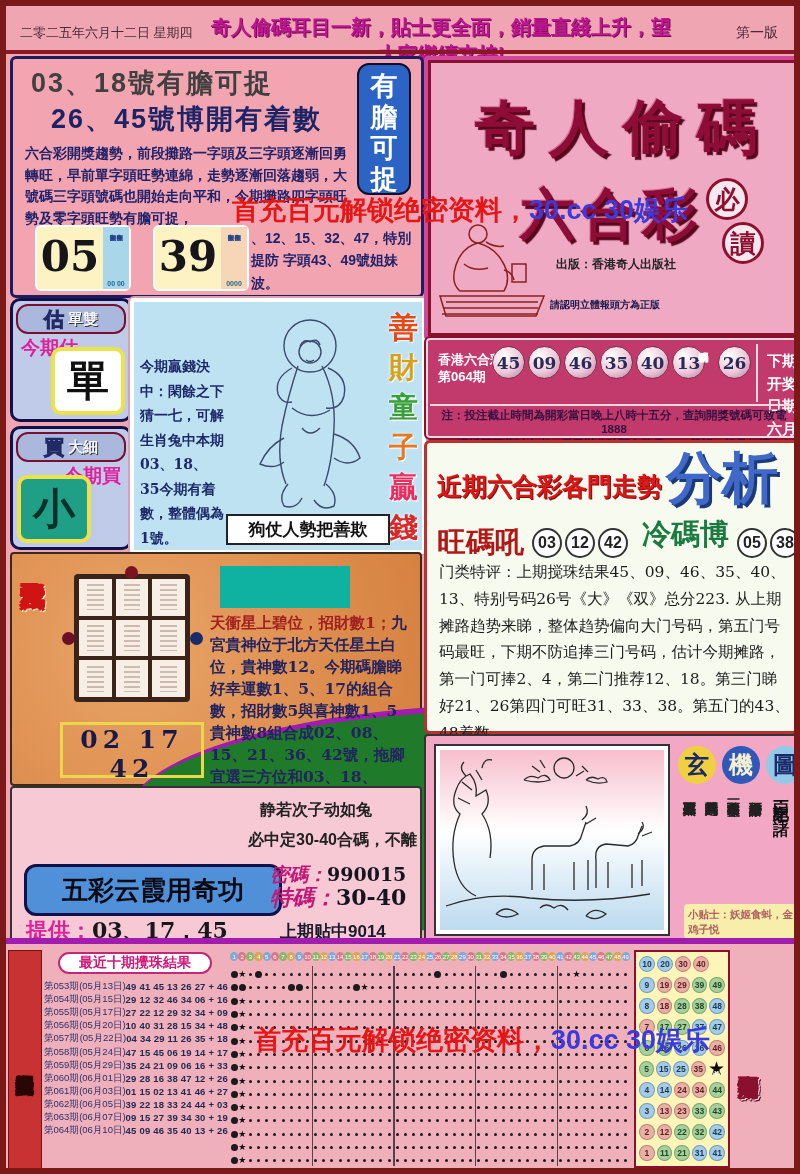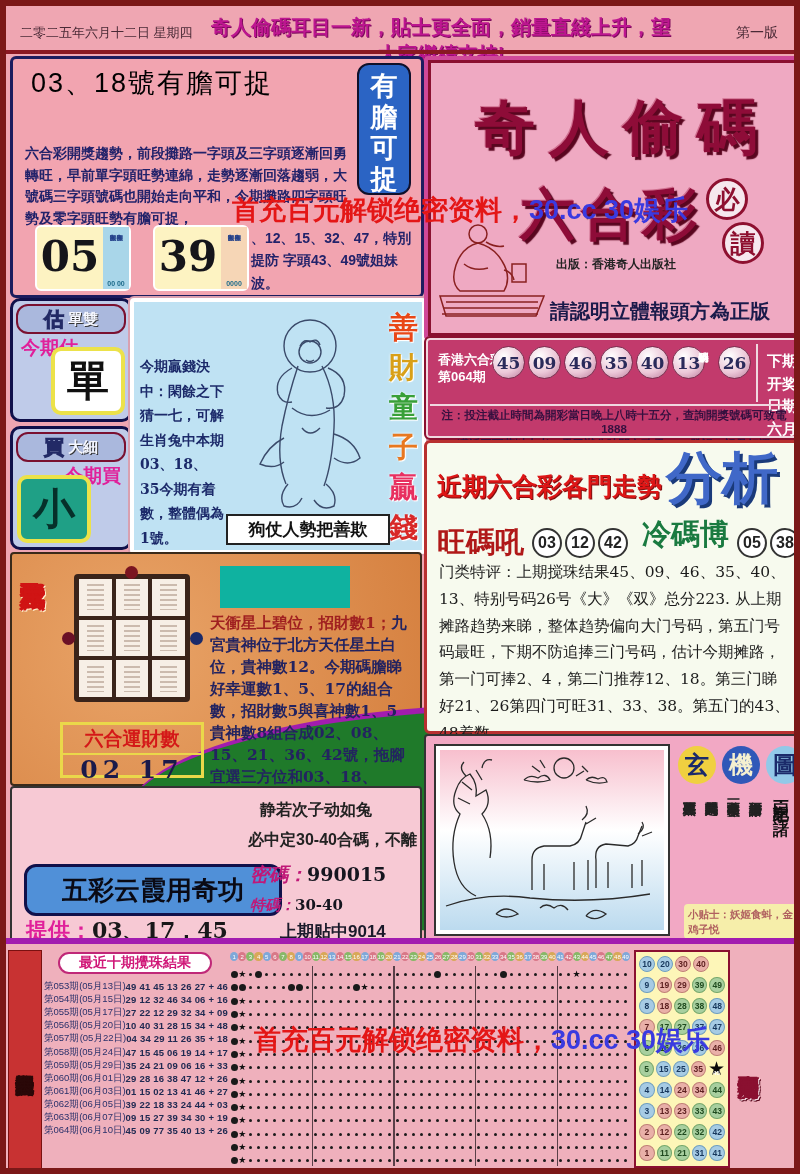--- a/index.html
+++ b/index.html
@@ -15,21 +15,21 @@
     color:#bd1690;text-shadow:1px 1px 0 #7a0a5a;}
   .hdr-edition{right:16px;top:18px;font-size:14px;color:#4a2a36;}
   .hdr-line{left:0;top:44px;width:788px;height:4px;background:#8a1822;}
 
   
   .wm{font-size:27px;font-weight:bold;white-space:nowrap;z-index:50;letter-spacing:0px;}
   .wm-red{color:#e41616;}.wm-blue{color:#3a3ae0;}
 
   
   .boxA{left:4px;top:50px;width:408px;height:236px;background:#f2a4b0;border:3px solid #1c1c5e;border-radius:6px;}
-  .boxA-t1{left:18px;top:6px;font-size:27px;font-weight:normal;color:#000000;letter-spacing:2px;}
+  .boxA-t1{left:18px;top:6px;font-size:27px;font-weight:bold;color:#404040;letter-spacing:2px;}
   .boxA-t2{left:38px;top:42px;font-size:27px;font-weight:bold;color:#1c2466;letter-spacing:2px;}
   .bluetag{left:344px;top:4px;width:54px;height:132px;background:#2b64c4;border:2px solid #10102a;border-radius:12px;
     color:#fff;font-size:27px;font-weight:bold;text-align:center;line-height:1.15;padding-top:6px;box-sizing:border-box;}
   .boxA-para{left:12px;top:84px;width:330px;font-size:14px;font-weight:bold;color:#22226a;line-height:1.55;}
   .boxA-para2{left:238px;top:168px;width:164px;font-size:14px;font-weight:bold;color:#22226a;line-height:1.6;}
   .chip{top:166px;width:92px;height:62px;background:#fdf3c2;border:2px solid #fff;border-radius:6px;display:flex;}
   .chip-num{flex:1;font-family:"DejaVu Serif",serif;font-size:42px;font-weight:bold;color:#15151a;text-align:center;line-height:60px;}
   .chip-side{width:26px;display:flex;flex-direction:column;align-items:center;justify-content:space-between;padding:2px 0;box-sizing:border-box;}
   .chip-side .lbls{display:flex;}
   .chip-lbl{font-size:6.5px;line-height:1.05;color:#23418a;writing-mode:vertical-rl;text-orientation:upright;}
@@ -86,37 +86,37 @@
     box-shadow:3px 3px 0 #15246a;display:flex;align-items:center;justify-content:center;
     font-size:29px;font-weight:bold;color:#e8f048;text-shadow:1px 1px 0 #1a6a2a;}
   .slogan{left:12px;top:76px;width:252px;height:46px;background:#5090d8;border:3px solid #10104a;border-radius:12px;
     display:flex;align-items:center;justify-content:center;font-size:26px;font-weight:bold;color:#0a0a14;}
   .provide{left:14px;top:128px;font-size:22px;font-weight:bold;}
   .provide .lab{color:#e0209a;}
   .provide .val{color:#18181a;font-family:"DejaVu Serif",serif;}
   .boxE-r1{left:248px;top:12px;font-size:16px;font-weight:bold;color:#222;}
   .boxE-r2{left:236px;top:42px;font-size:16px;font-weight:bold;color:#222;}
   .boxE-code{left:238px;top:74px;font-size:19px;font-weight:bold;}
-  .boxE-spec{left:238px;top:108px;font-size:15px;font-weight:bold;}
-  .lab-mag{color:#c01878;font-style:italic;font-family:"DejaVu Serif",serif;}
+  .boxE-spec{left:238px;top:95px;font-size:22px;font-weight:bold;}
+  .lab-mag{color:#c01878;font-style:italic;font-family:"DejaVu Serif",serif;margin-left:20px;}
   .val-dark{color:#15151f;font-family:"DejaVu Serif",serif;}
   .boxE-last{left:268px;top:132px;font-size:17px;font-weight:bold;color:#1a1a2a;}
 
   
   .boxR1{left:418px;top:50px;width:376px;height:276px;background:#efa9c2;border:4px solid #d04898;border-radius:4px;
     box-shadow:inset 0 0 0 3px #8a1030;}
   .mh-row1{left:0;top:28px;width:100%;text-align:center;font-size:60px;font-weight:bold;color:#8e0c38;
     letter-spacing:14px;text-indent:14px;text-shadow:3px 3px 1px #59061f,-1px -1px 0 #d07090;}
   .mh-row2{left:92px;top:118px;font-size:55px;font-weight:bold;color:#8e0c38;letter-spacing:6px;
     text-shadow:3px 3px 1px #59061f,-1px -1px 0 #d07090;}
   .mh-circle{width:42px;height:42px;border-radius:50%;background:#f6e8ee;border:3px solid #8e1030;
     display:flex;align-items:center;justify-content:center;font-size:25px;font-weight:bold;color:#8e1030;box-sizing:border-box;}
   .mh-pub1{left:128px;top:196px;font-size:12px;font-weight:bold;color:#222;}
   .mh-pub2{left:124px;top:212px;font-size:19px;font-weight:bold;color:#111;}
-  .mh-pub3{left:122px;top:238px;font-size:20px;font-weight:bold;color:#1a1a4a;}
+  .mh-pub3{left:122px;top:238px;font-size:10px;font-weight:bold;color:#1a1a4a;}
 
   
   .boxR2{left:418px;top:330px;width:376px;height:100px;background:#c23a6c;border:2px solid #8a1030;border-radius:6px;
     box-shadow:inset 0 0 0 2px #f0d8e0;}
   .rs-name{left:12px;top:14px;font-size:13px;font-weight:bold;color:#fff;line-height:1.3;}
   .rs-balls{left:66px;top:8px;display:flex;gap:3px;align-items:center;}
   .ball{width:31px;height:31px;border-radius:50%;background:radial-gradient(circle at 35% 30%,#ffffff,#ecc8d8 55%,#b87898);
     border:1px solid #7a3050;display:flex;align-items:center;justify-content:center;
     font-size:17px;font-weight:bold;color:#2a2a5a;font-family:"DejaVu Serif",serif;}
   .rs-splabel{left:272px;top:6px;height:56px;font-size:10px;font-weight:bold;color:#fff;line-height:1;}
@@ -198,20 +198,21 @@
 
 <div class="page">
 
   <div class="abs hdr-date">二零二五年六月十二日 星期四</div>
   <div class="abs hdr-headline">奇人偷碼耳目一新，貼士更全面，銷量直綫上升，望大家繼續支持!</div>
   <div class="abs hdr-edition">第一版</div>
   <div class="abs hdr-line"></div>
 
   <div class="abs boxA">
     <div class="abs boxA-t1">03、18號有膽可捉</div>
+    <div class="abs boxA-t2">26、45號博開有着數</div>
     <div class="abs boxA-para">六合彩開獎趨勢，前段攤路一字頭及三字頭逐漸回勇轉旺，早前單字頭旺勢連綿，走勢逐漸回落趨弱，大號碼三字頭號碼也開始走向平和，今期攤路四字頭旺勢及零字頭旺勢有膽可捉，</div>
     <div class="abs bluetag">有膽可捉</div>
     <div class="abs boxA-para2">、12、15、32、47，特別提防 字頭43、49號姐妹波。</div>
     <div class="abs chip chip05" style="left:22px;">
       <div class="chip-num">05</div>
       <div class="chip-side">
         <div class="lbls">
           <span class="chip-lbl">去年開出次數</span>
           <span class="chip-lbl">今年開出次數</span>
         </div>
@@ -291,21 +292,20 @@
         <div class="ncell"></div>
       <div class="ncell"></div>
         <div class="ncell"></div>
         <div class="ncell"></div>
     </div>
     <div class="abs ndot top"></div>
     <div class="abs ndot bottom"></div>
     <div class="abs ndot left"></div>
     <div class="abs ndot right"></div>
     <div class="abs moneybox">
-      <div class="lbl">六合運財數</div>
       <div class="nums">02 17 42</div>
     </div>
     <div class="abs tealblock"></div>
     <div class="abs boxD-para">
       <span class="red">天衝星上碧位，招財數1；</span><span class="navy">九宮貴神位于北方天任星土白位，貴神數12。今期碼膽睇好幸運數1、5、17的組合數，招財數5與喜神數1、5貴神數8組合成02、08、15、21、36、42號，拖腳宜選三方位和03、18、36。</span>
     </div>
   </div>
 
   <div class="abs boxE">
     <div class="abs slogan">五彩云霞用奇功</div>
@@ -489,21 +489,21 @@
           <span class="nms">39 22 18 33 24 44 + 03</span>
         </div>
         <div class="hrow">
           <span class="iss">第063期</span>
           <span class="dat">(06月07日)</span>
           <span class="nms">09 15 27 39 34 30 + 19</span>
         </div>
         <div class="hrow">
           <span class="iss">第064期</span>
           <span class="dat">(06月10日)</span>
-          <span class="nms">45 09 77 35 40 13 + 26</span>
+          <span class="nms">45 09 46 35 40 13 + 26</span>
         </div>
       </div>
 
     <div class="abs matrix">
       <div class="mx-head">
           <span class="mnum mc0">1</span>
           <span class="mnum mc1">2</span>
           <span class="mnum mc2">3</span>
           <span class="mnum mc3">4</span>
           <span class="mnum mc0">5</span>

